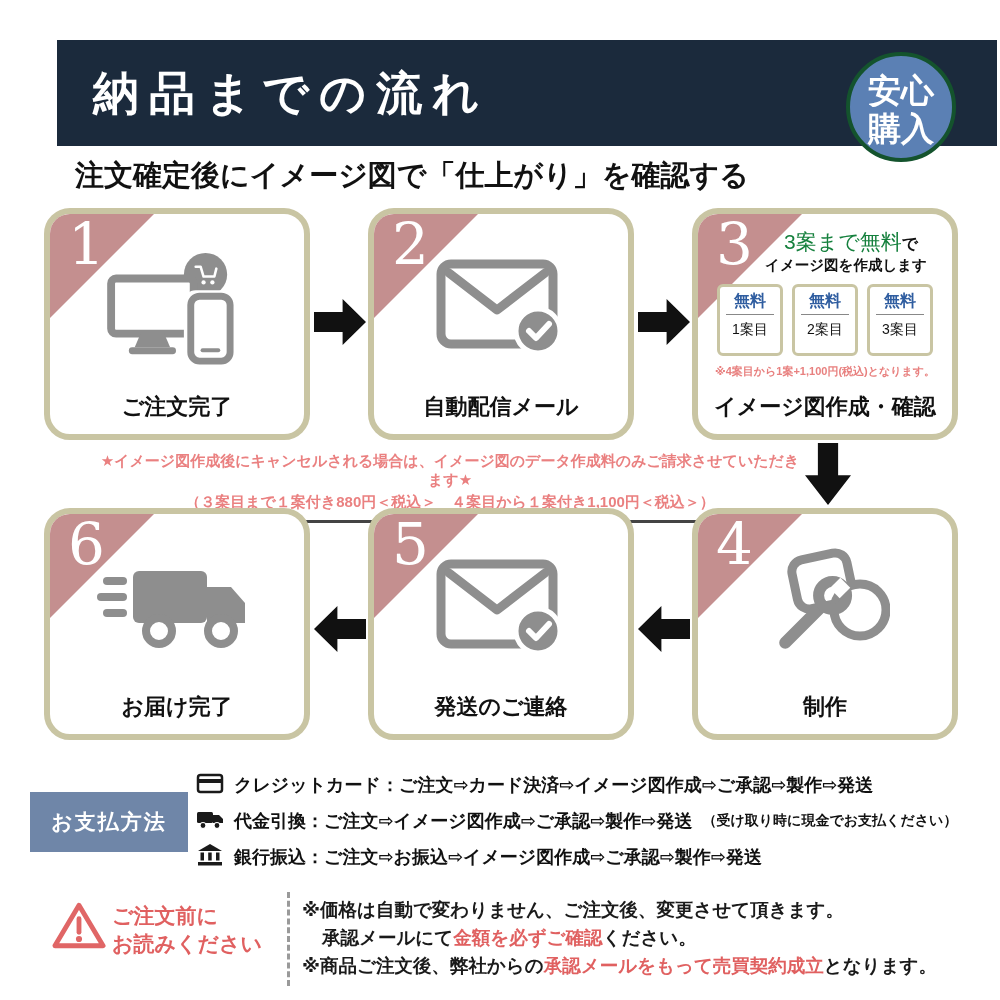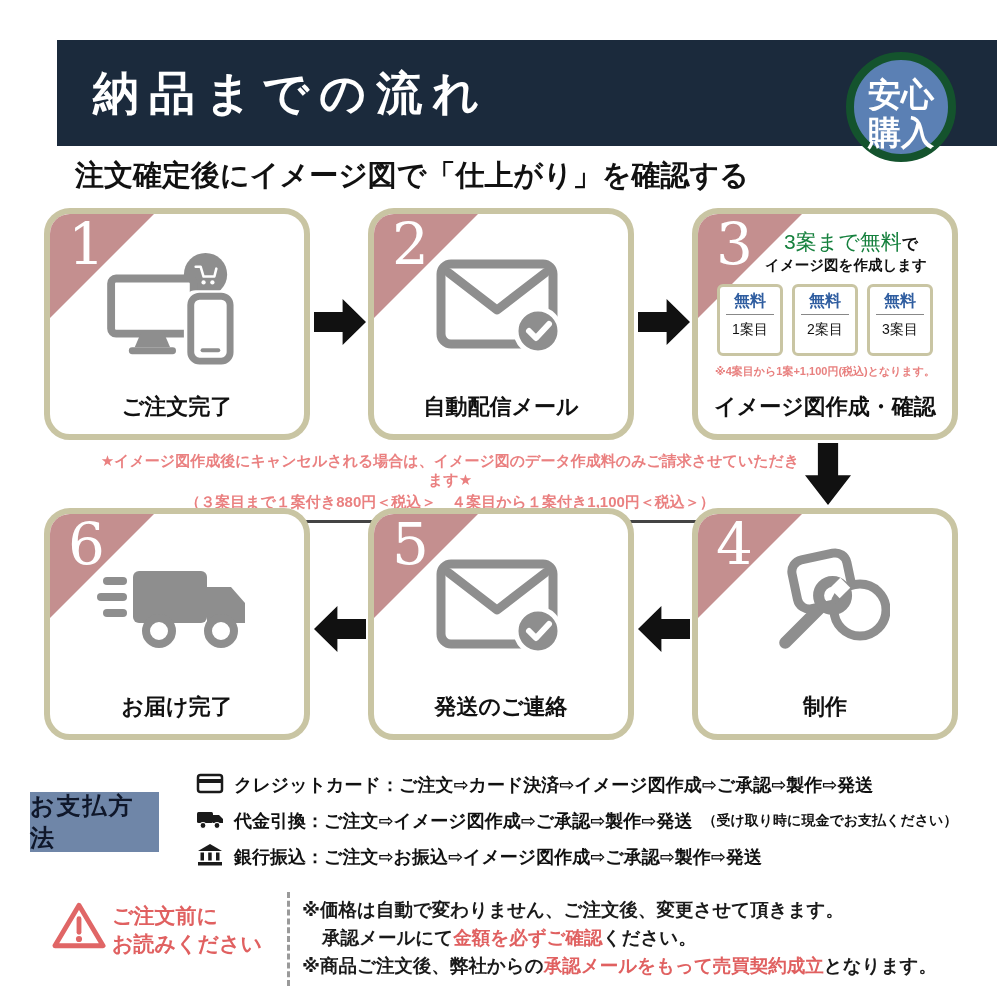--- a/index.html
+++ b/index.html
@@ -4,21 +4,21 @@
 <style>
   html,body{margin:0;padding:0;background:#fff;}
   body{width:1000px;height:1000px;font-family:"Liberation Sans","DejaVu Sans",sans-serif;color:#111;}
   .page{position:relative;width:1000px;height:1000px;background:#fff;overflow:hidden;}
 
   
   .header{position:absolute;left:30px;top:40px;width:940px;height:106px;background:#1b2a3c;margin-left:27px;}
   .header h1{margin:0;padding-left:36px;line-height:106px;font-size:46px;color:#fff;
     font-family:"DejaVu Serif","Liberation Serif",serif;font-weight:600;letter-spacing:10px;}
   .badge{position:absolute;left:846px;top:52px;width:110px;height:110px;border-radius:50%;
-    background:#5b80b4;border:8px solid #14532d;color:#fff;text-align:center;font-weight:700;
+    background:#5b80b4;border:4px solid #14532d;color:#fff;text-align:center;font-weight:700;
     font-size:33px;line-height:1.15;padding-top:16px;box-sizing:border-box;z-index:5;}
   .subtitle{position:absolute;top:156px;left:0;width:824px;text-align:center;font-size:29px;
     font-weight:700;color:#111;}
 
   
   .step{position:absolute;width:254px;height:220px;border:6px solid #c9c5a3;border-radius:26px;
     background:#fff;overflow:hidden;}
   .p1{left:44px;top:208px}.p2{left:368px;top:208px}.p3{left:692px;top:208px}
   .p6{left:44px;top:508px}.p5{left:368px;top:508px}.p4{left:692px;top:508px}
   .ribbon{position:absolute;left:0;top:0;width:104px;height:104px;background:#c48f8f;
@@ -53,22 +53,22 @@
   .a3{left:805px;top:443px}
   .a4{left:638px;top:606px}.a5{left:314px;top:606px}
 
   
   .cancel{position:absolute;top:452px;left:100px;width:700px;text-align:center;color:#ea8080;
     border-bottom:3px solid #444;padding-bottom:8px;font-weight:700;}
   .cancel .l1{font-size:15px;}
   .cancel .l2{font-size:15px;margin-top:3px;}
 
   
-  .pay-title{position:absolute;left:30px;top:792px;width:129px;height:60px;background:#6f86a8;
-    color:#0f172a;font-size:24px;font-weight:700;display:flex;align-items:center;justify-content:center;
+  .pay-title{position:absolute;left:30px;top:792px;width:158px;height:60px;background:#6f86a8;
+    color:#ffffff;font-size:21px;font-weight:700;display:flex;align-items:center;justify-content:center;
     letter-spacing:2px;}
   .pay-row{position:absolute;left:196px;display:flex;align-items:center;gap:10px;height:30px;}
   .r1{top:770px}.r2{top:806px}.r3{top:842px}
   .pay-row .txt{font-size:18px;font-weight:600;color:#111;white-space:nowrap;}
   .pay-row .small{font-size:14px;font-weight:600;color:#111;white-space:nowrap;}
 
   
   .warn-icon{position:absolute;left:52px;top:901px;}
   .warn-title{position:absolute;left:112px;top:902px;color:#e06060;font-size:21px;font-weight:700;
     line-height:28px;}

